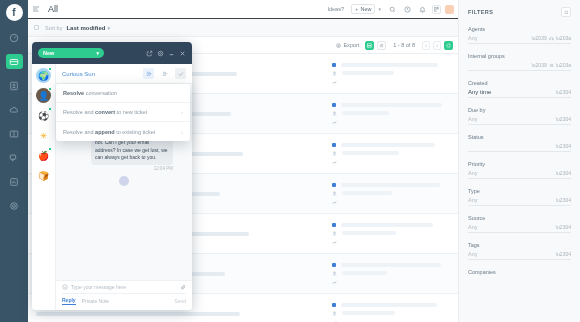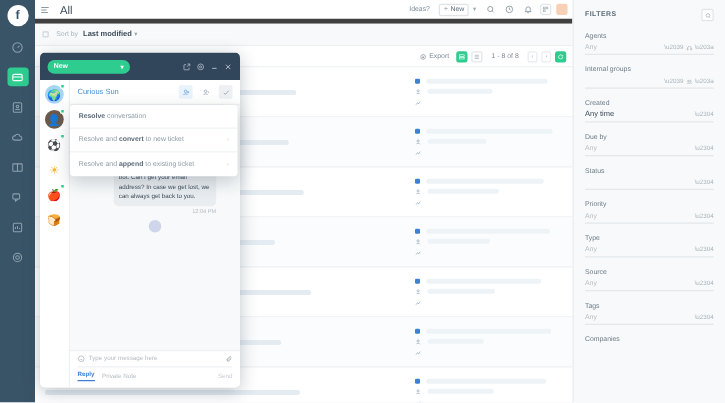--- a/index.html
+++ b/index.html
@@ -30,21 +30,21 @@
     display: flex; align-items: center; justify-content: center;
     color: #8ba0b0;
   }
   .rail-item.active { background: #2ecc8f; color: #fff; }
   .rail-item svg { width: 10px; height: 10px; display: block; }
 
   
   .main { flex: 1 1 auto; height: 322px; display: flex; flex-direction: column; background:#fff; min-width:0;}
 
   .topbar {
-    height: 19px; background: #fff; border-bottom: 4px solid #404040;
+    height: 19px; background: #fff; border-bottom: 1px solid #404040;
     display: flex; align-items: center; padding: 0 4px; flex: 0 0 19px;
   }
   .tb-hamburger { width: 11px; color:#8c9aa5; display:flex; align-items:center;}
   .tb-hamburger svg{width:8px;height:8px;}
   .tb-title { font-size: 9px; color: #3d4d5a; margin-left: 5px; font-weight: 400; }
   .tb-spacer { flex: 1 1 auto; }
   .tb-ideas { font-size: 5.5px; color: #7b8a96; margin-right: 7px; }
   .tb-new {
     display: flex; align-items: center; gap: 2px;
     border: 1px solid #dfe4e8; border-radius: 2px;

